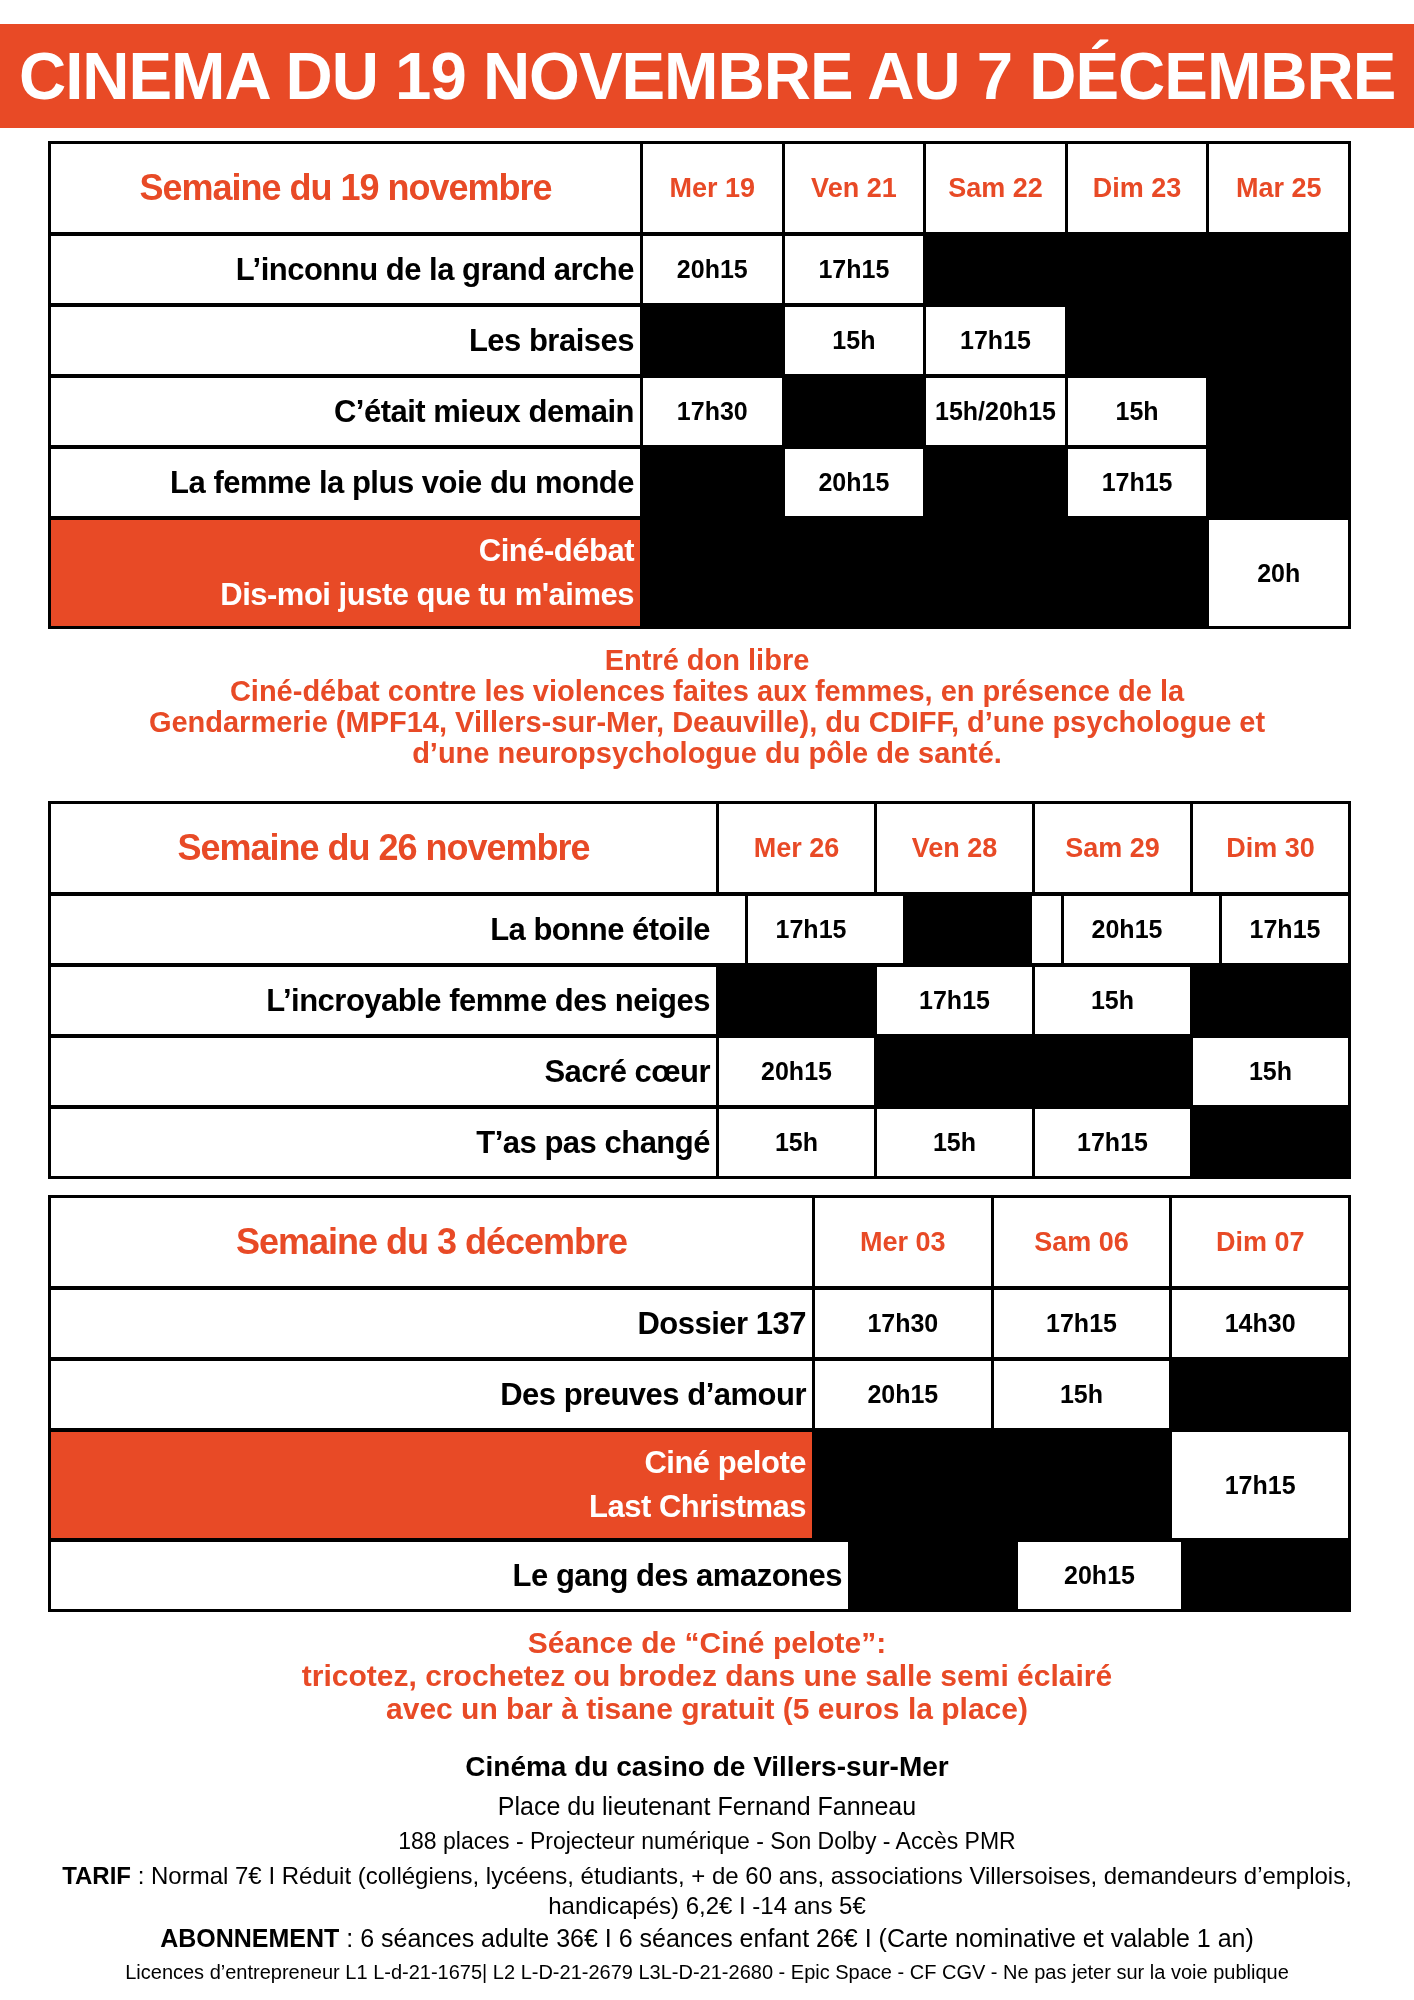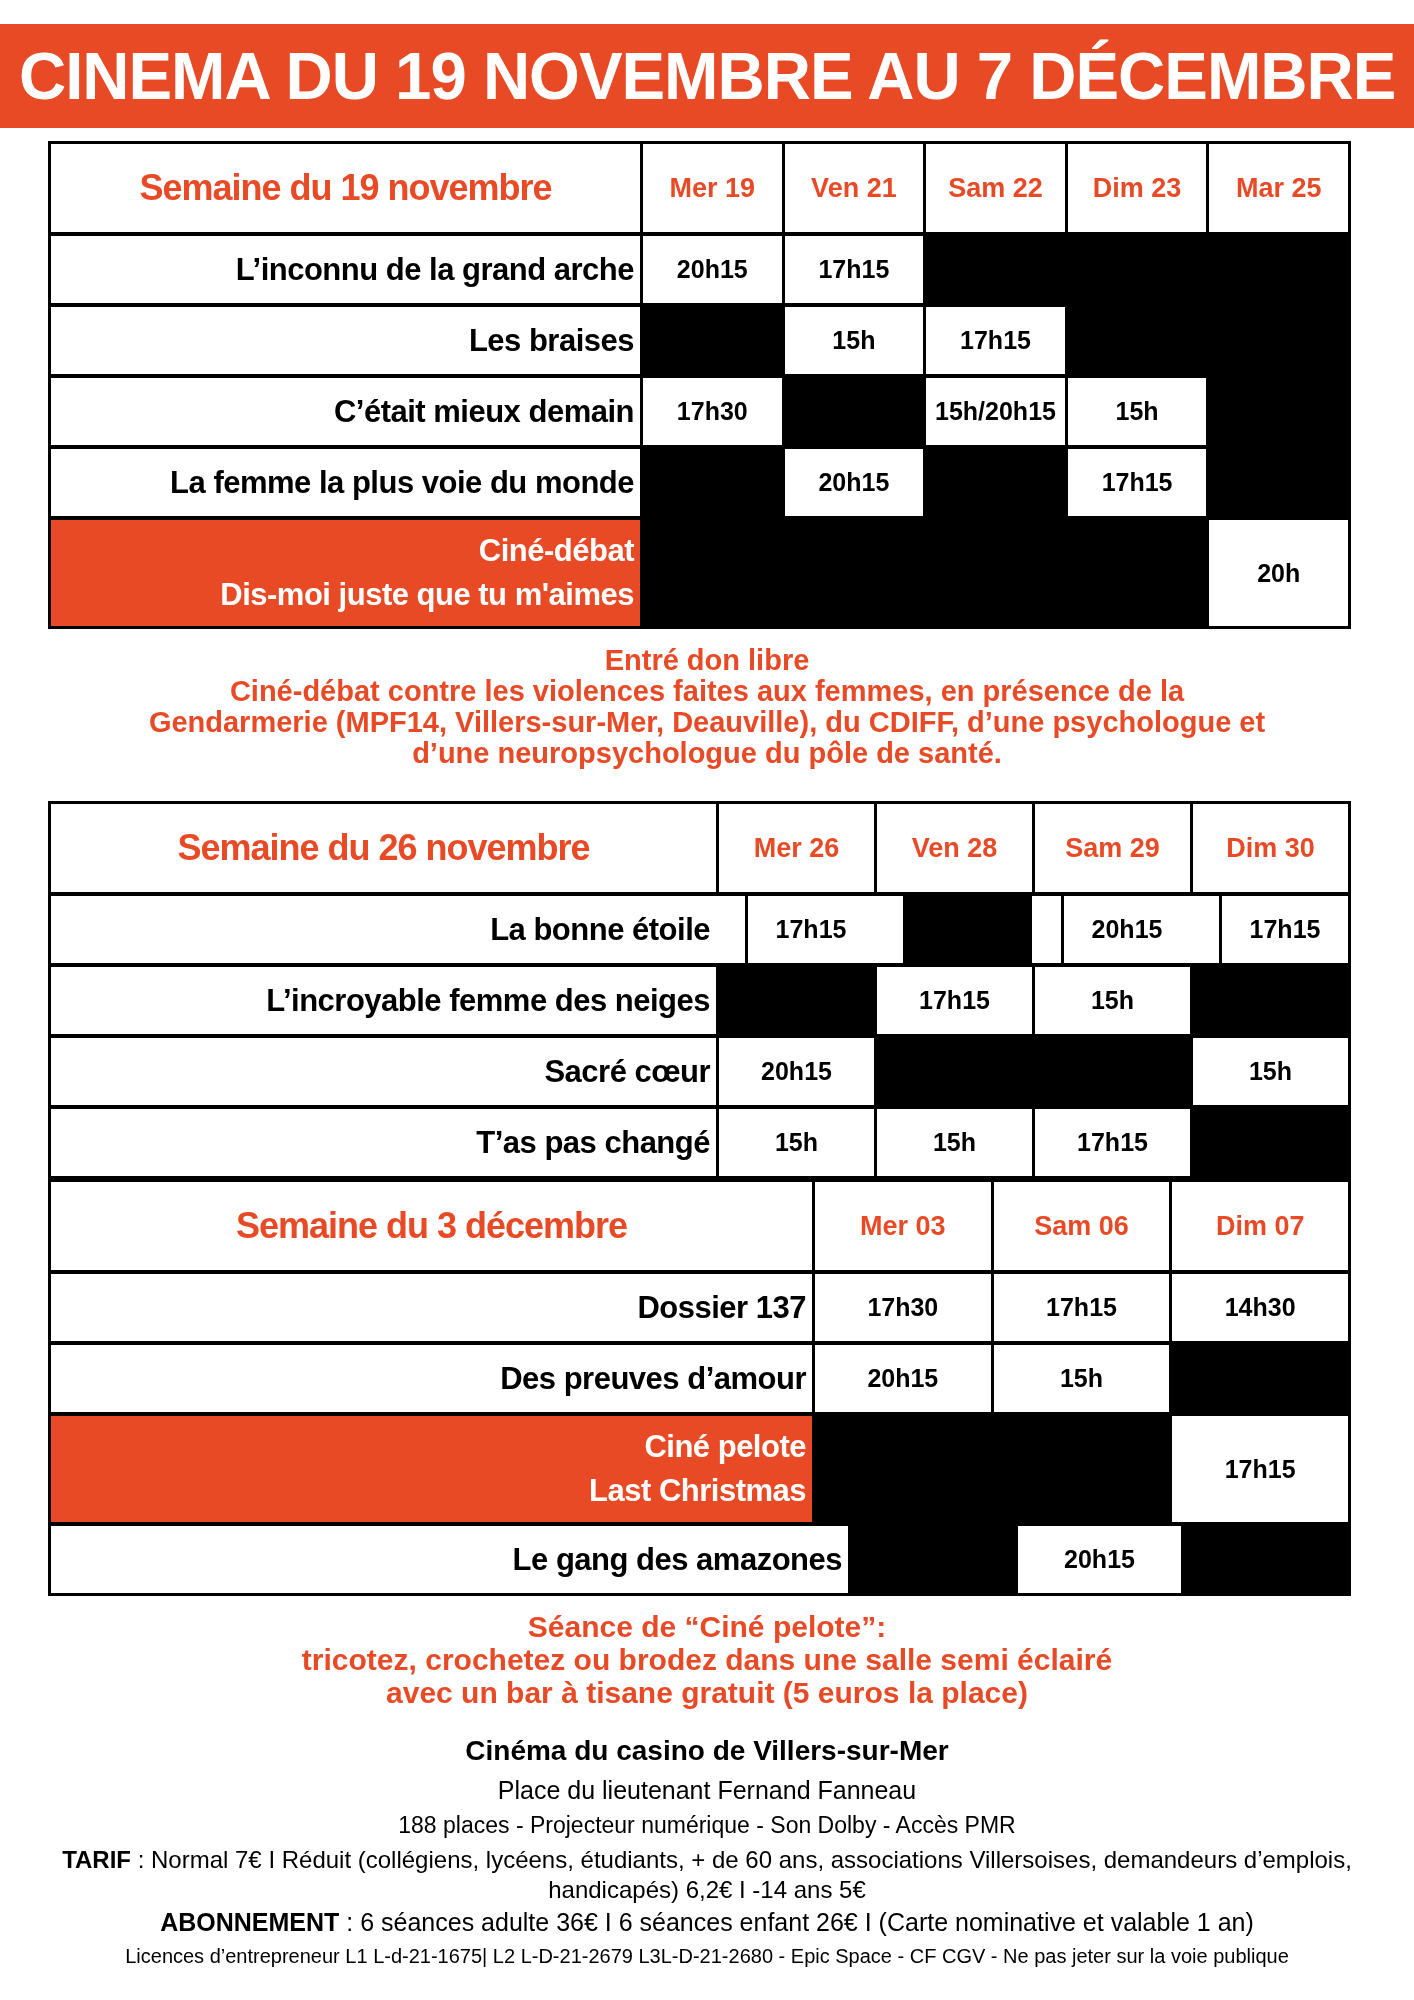--- a/index.html
+++ b/index.html
@@ -49,21 +49,21 @@
   .cell.title.hl{
     background:var(--accent);color:#fff;line-height:44px;
   }
   .cell.time{
     justify-content:center;font-size:25px;font-weight:bold;
     border-left:3px solid #000;
   }
   .cell.black{background:#000;border-left-color:#000;}
   .t1{margin-top:13px;}
   .t2{margin-top:32px;}
-  .t3{margin-top:0;}
+  .t3{margin-top:16px;}
   
   .note{
     text-align:center;color:var(--accent);font-weight:bold;
   }
   .note1{margin-top:16px;font-size:29px;line-height:31px;}
   .note3{margin-top:14px;font-size:30px;line-height:33px;}
   
   .footer{text-align:center;}
   .venue{font-size:28px;font-weight:bold;margin-top:26px;}
   .addr{font-size:25px;margin-top:9px;}

